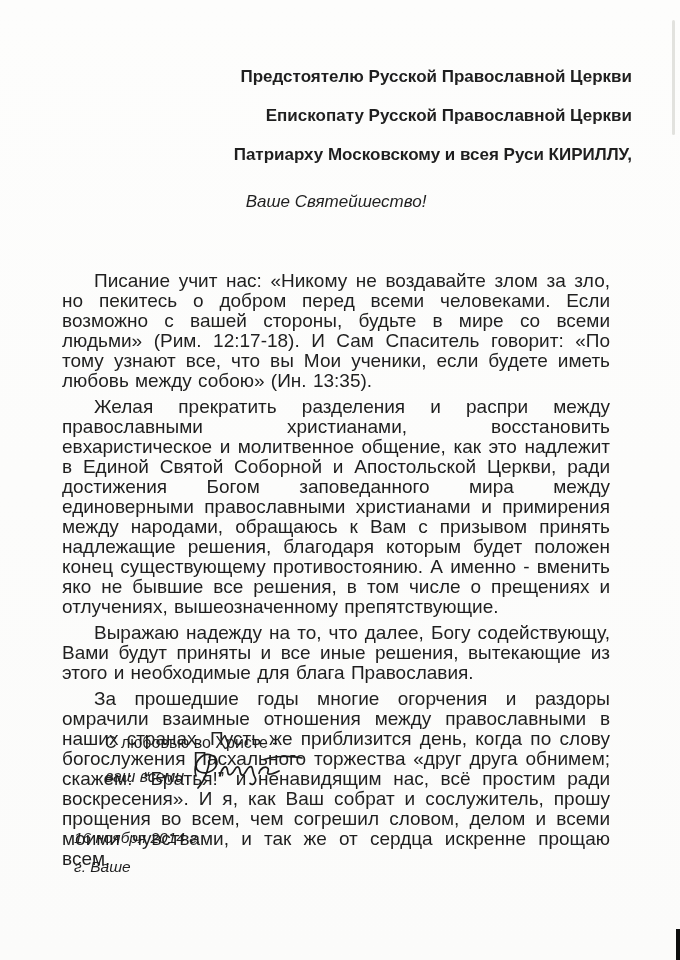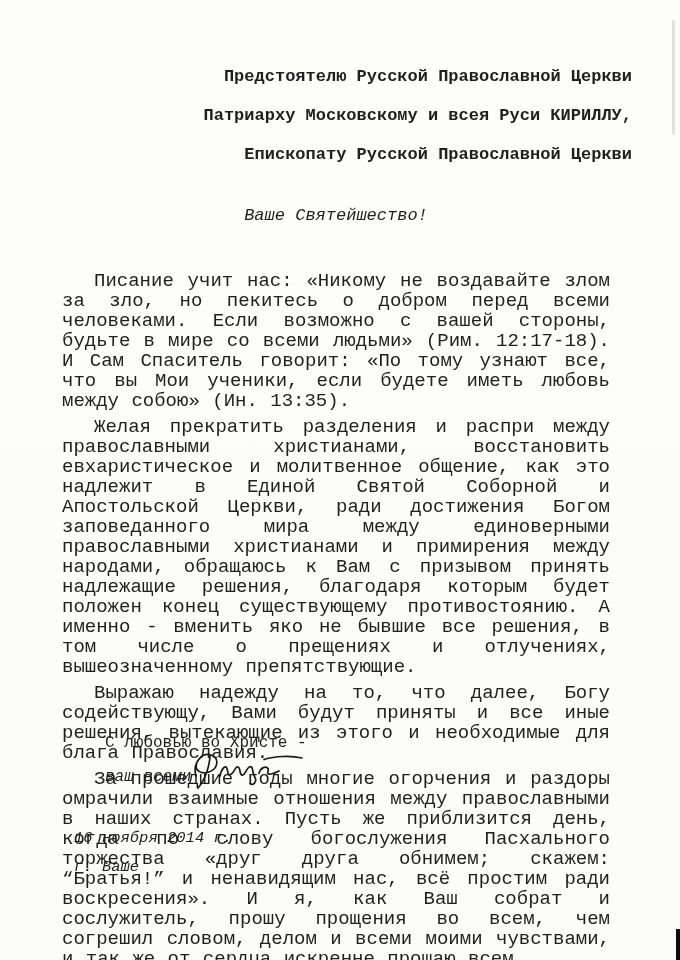--- a/index.html
+++ b/index.html
@@ -5,42 +5,42 @@
   html, body {
     margin: 0;
     padding: 0;
     background: #fcfcfb;
   }
   .page {
     position: relative;
     width: 680px;
     height: 960px;
     background: linear-gradient(180deg, #fdfdfc 0%, #fbfbfa 100%);
-    font-family: Liberation Mono, monospace;
+    font-family: Liberation Sans, sans-serif;
     color: #1f1f1f;
     overflow: hidden;
   }
 
   
   .recipient {
     position: absolute;
     top: 66px;
     left: 72px;
     right: 48px;
     text-align: right;
     font-weight: bold;
     font-size: 17px;
     line-height: 22px;
   }
   .recipient .line { margin-bottom: 17px; }
 
   
   .salutations {
     position: absolute;
-    top: 205px;
+    top: 191px;
     left: 62px;
     width: 548px;
     text-align: center;
     font-style: italic;
     font-size: 17px;
     line-height: 22px;
   }
   .salutations .line { margin-bottom: 10px; }
 
   
@@ -118,22 +118,22 @@
 </style>
 </head>
 <body>
 
 <div class="page">
 
   <div class="scan-shadow-right"></div>
 
   <div class="recipient">
     <div class="line">Предстоятелю Русской Православной Церкви</div>
+    <div class="line">Епископату Русской Православной Церкви</div>
     <div class="line">Патриарху Московскому и всея Руси КИРИЛЛУ,</div>
-    <div class="line">Епископату Русской Православной Церкви</div>
   </div>
 
   <div class="salutations">
     <div class="line">Ваше Святейшество!</div>
   </div>
 
   <div class="body-text">
     <p>Писание учит нас: «Никому не воздавайте злом за зло, но пекитесь о добром перед всеми человеками. Если возможно с вашей стороны, будьте в мире со всеми людьми» (Рим. 12:17-18). И Сам Спаситель говорит: «По тому узнают все, что вы Мои ученики, если будете иметь любовь между собою» (Ин. 13:35).</p>
     <p>Желая прекратить разделения и распри между православными христианами, восстановить евхаристическое и молитвенное общение, как это надлежит в Единой Святой Соборной и Апостольской Церкви, ради достижения Богом заповеданного мира между единоверными православными христианами и примирения между народами, обращаюсь к Вам с призывом принять надлежащие решения, благодаря которым будет положен конец существующему противостоянию. А именно - вменить яко не бывшие все решения, в том числе о прещениях и отлучениях, вышеозначенному препятствующие.</p>
     <p>Выражаю надежду на то, что далее, Богу содействующу, Вами будут приняты и все иные решения, вытекающие из этого и необходимые для блага Православия.</p>

